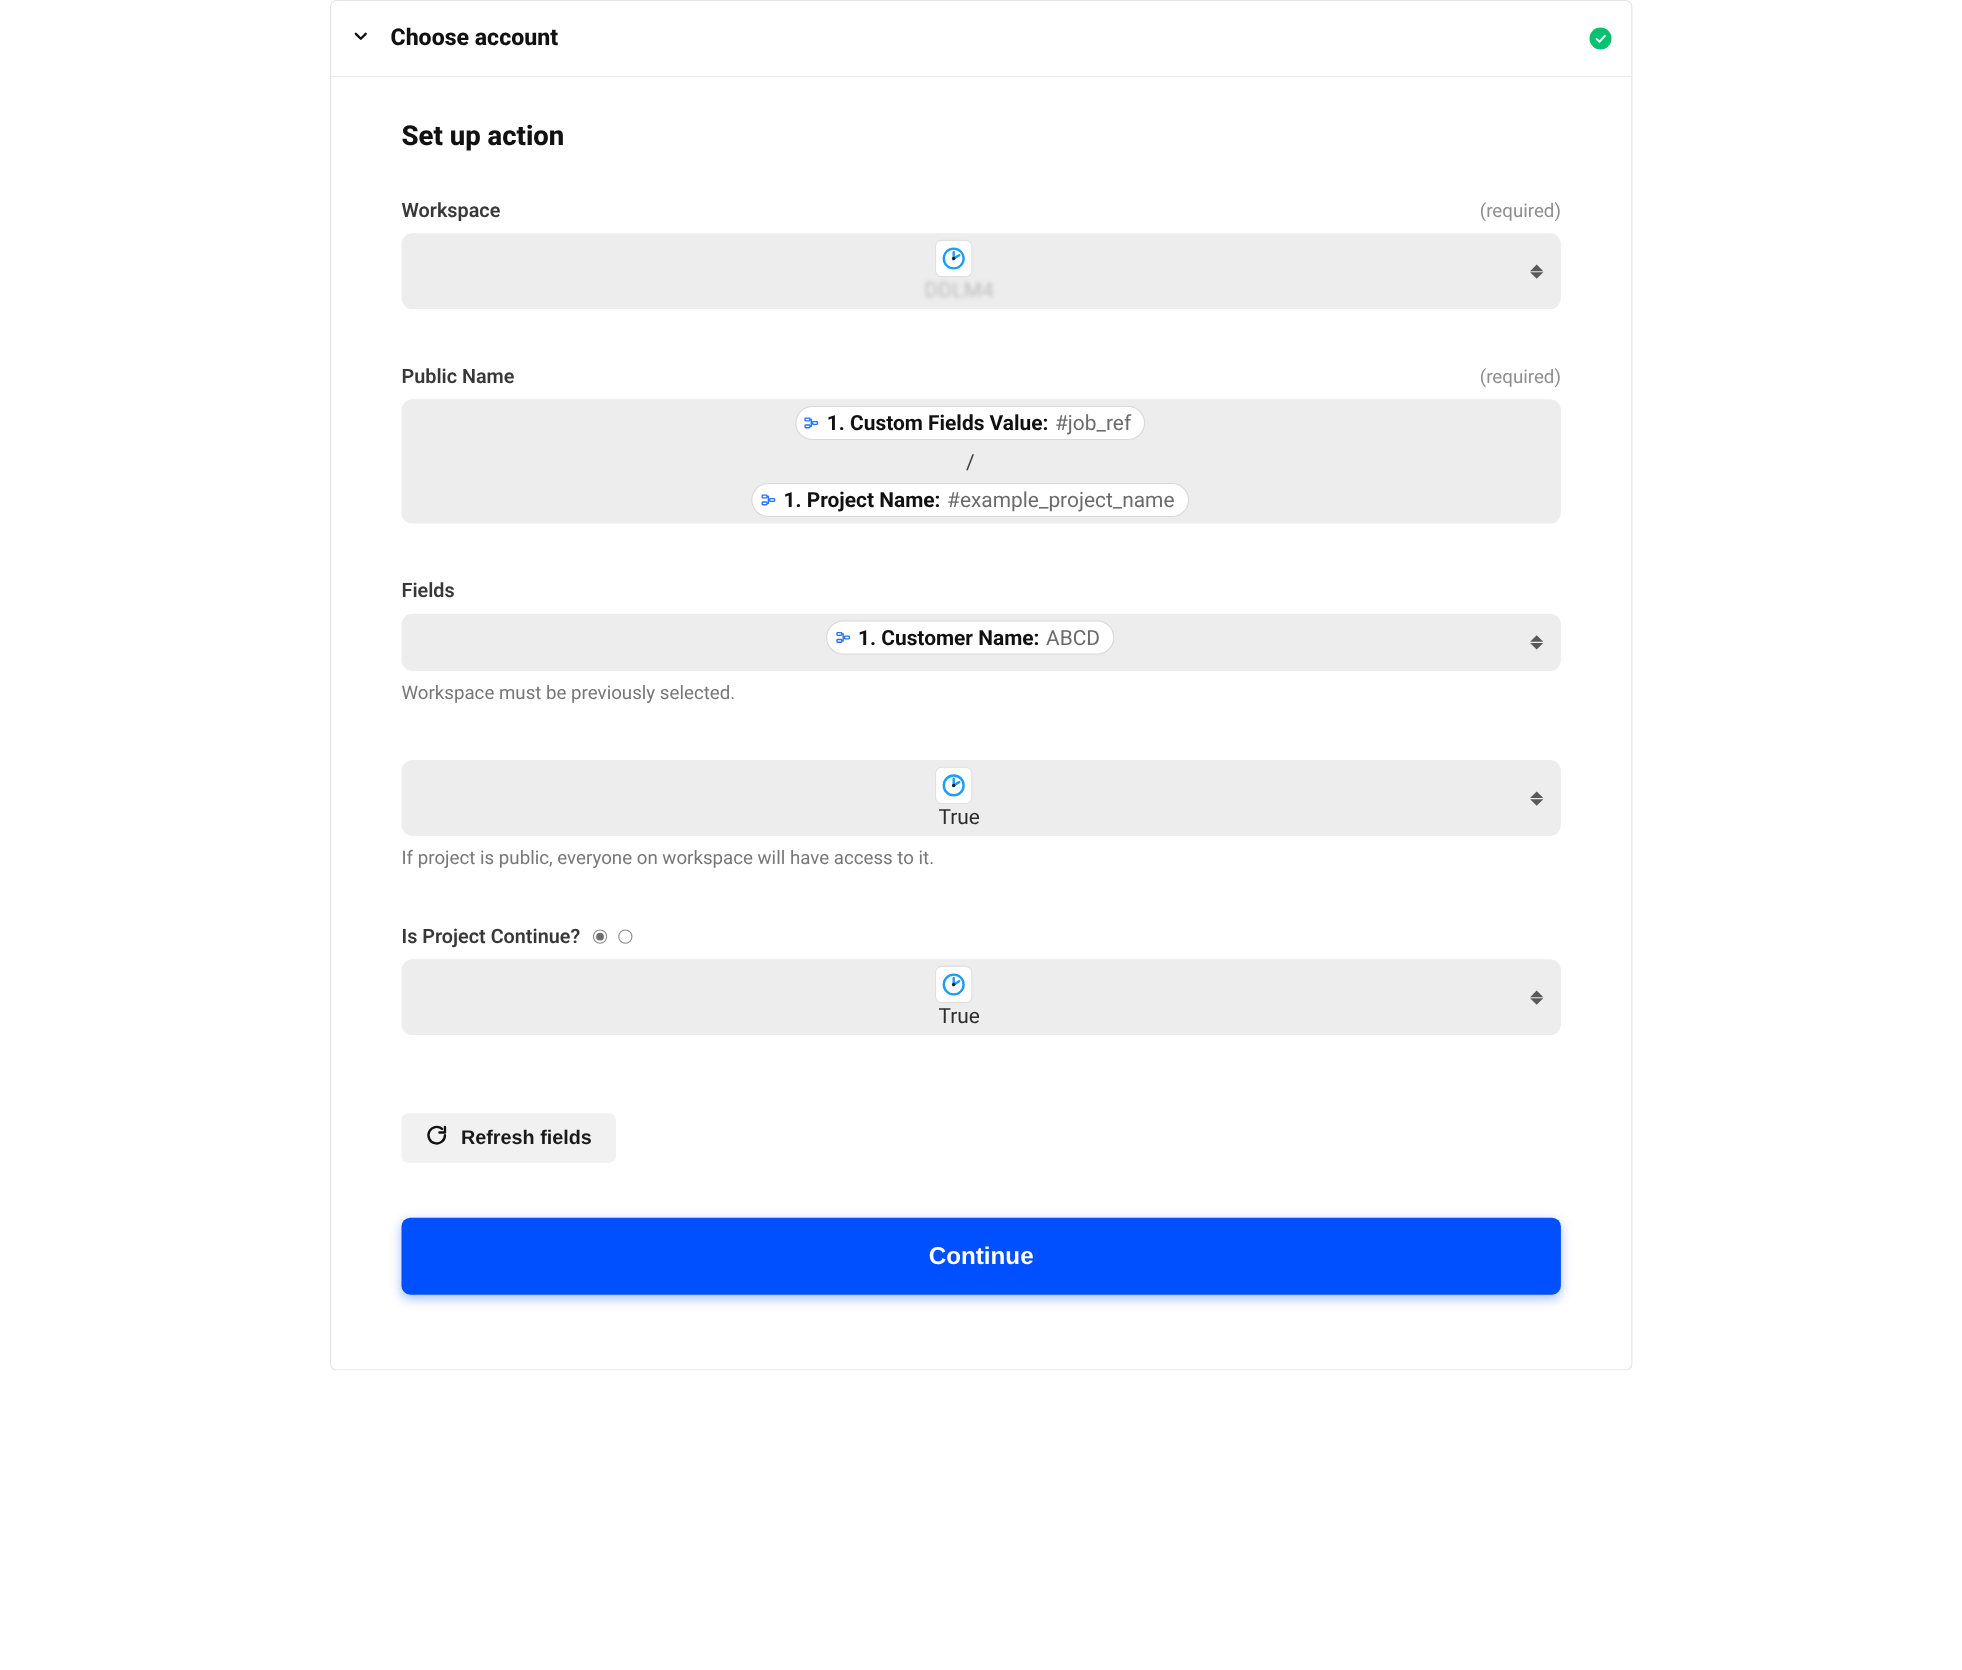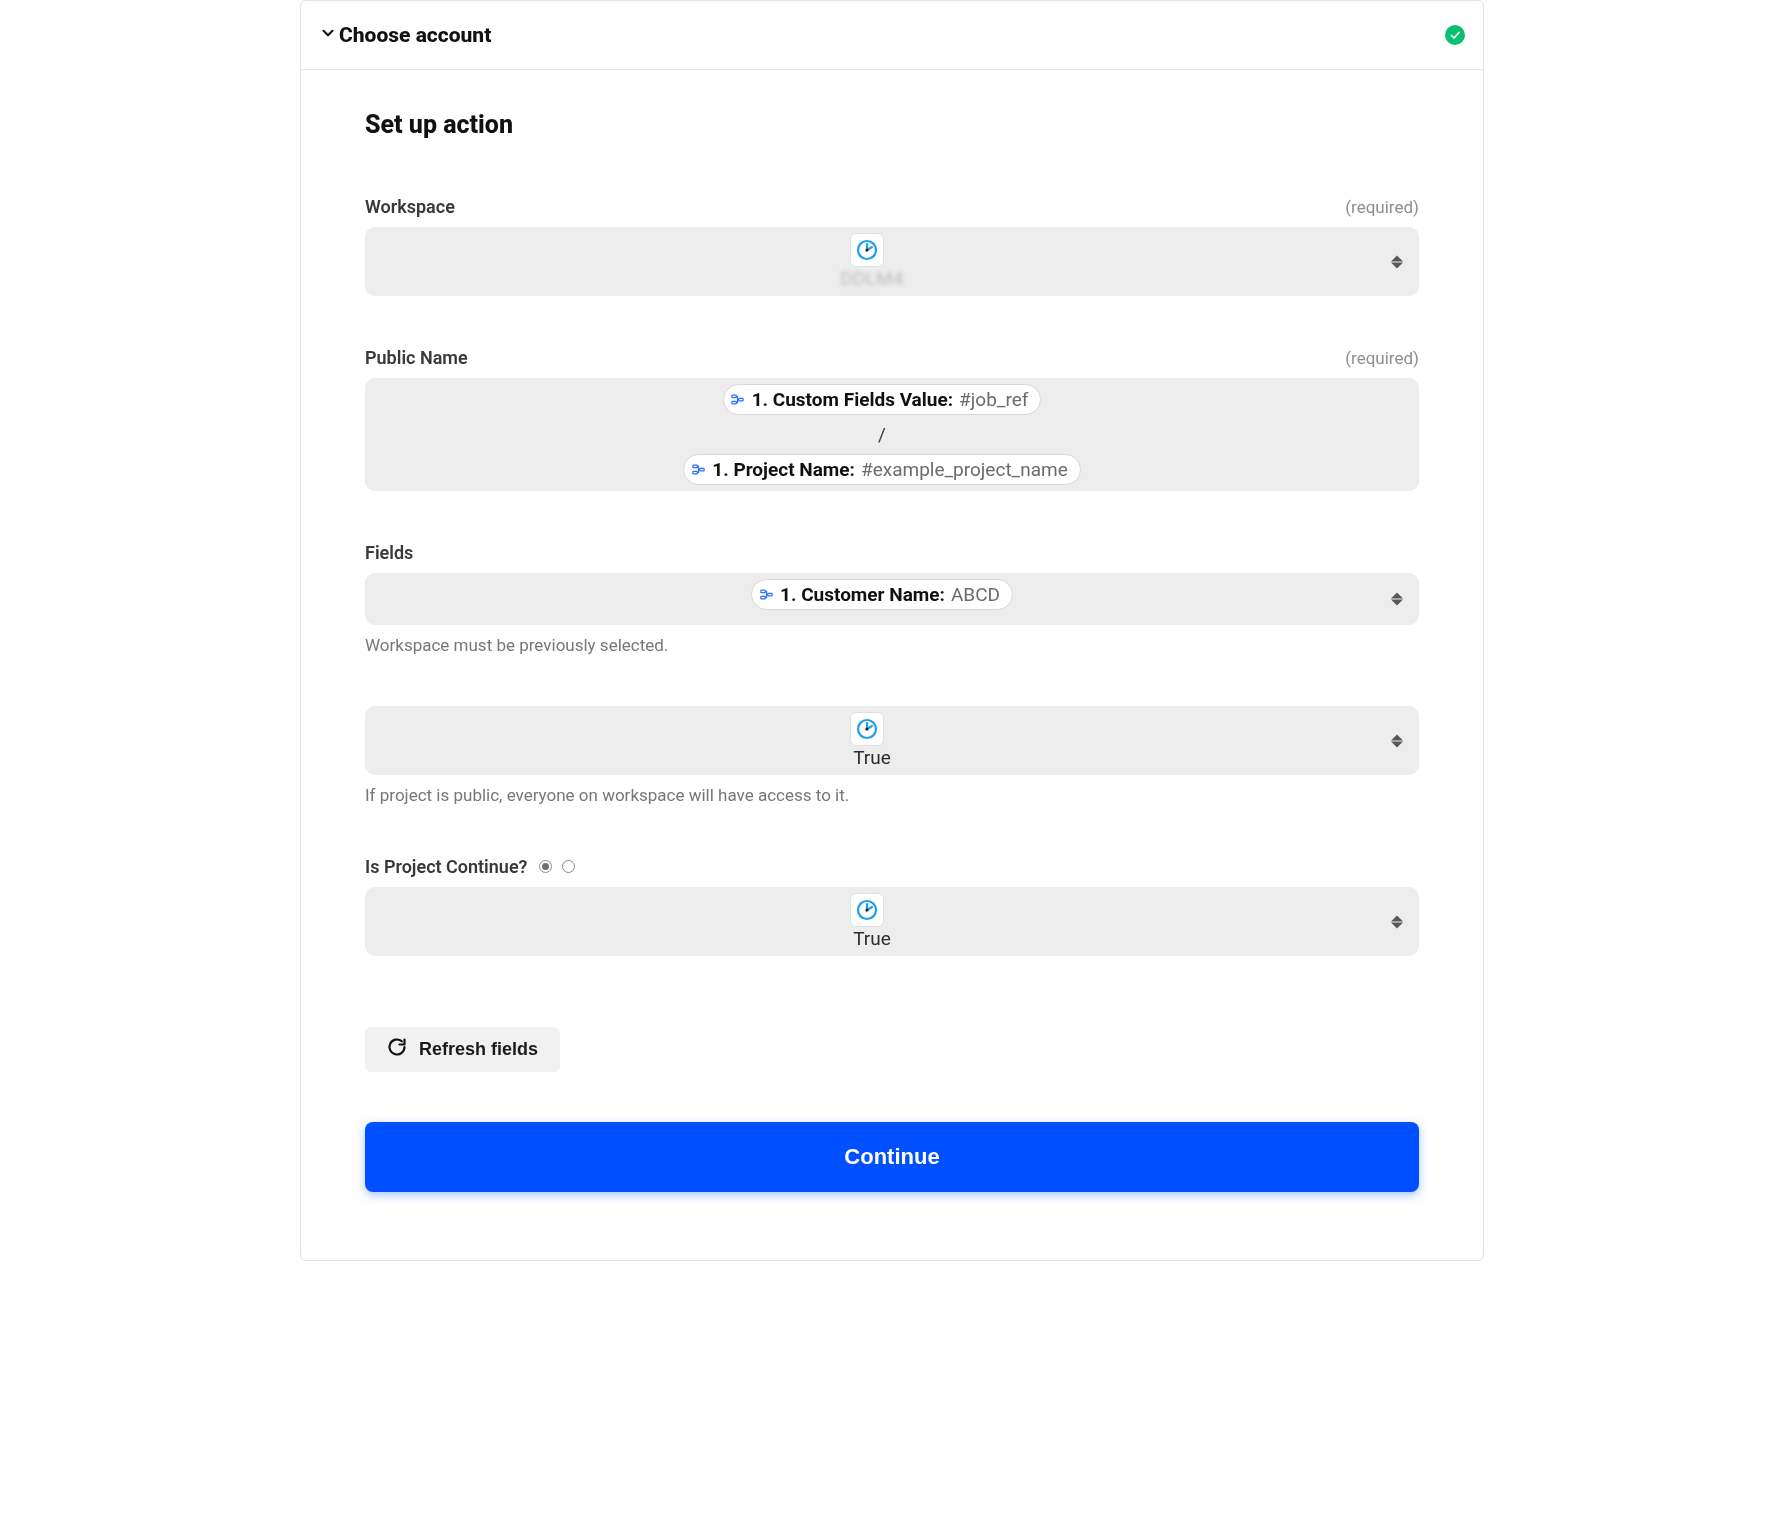--- a/index.html
+++ b/index.html
@@ -19,37 +19,37 @@
   .choose-account {
     display: flex;
     align-items: center;
     justify-content: space-between;
     padding: 22px 18px 22px 18px;
     border-bottom: 1px solid #e8e8e8;
   }
   .choose-left {
     display: flex;
     align-items: center;
-    gap: 2px;
+    gap: 18px;
   }
   .chevron-down-icon svg { width: 18px; height: 18px; }
   .choose-title { font-size: 21px; font-weight: 800; color: #111; }
   .check-badge {
     width: 20px; height: 20px; border-radius: 50%;
     background: #06c270;
     display: flex; align-items: center; justify-content: center;
   }
   .check-badge svg { width: 12px; height: 12px; }
 
   .content {
     padding: 40px 64px 68px 64px;
   }
   .section-title {
     font-size: 25px; font-weight: 800; color: #111;
-    margin-bottom: 57px;
+    margin-bottom: 42px;
   }
 
   .field-block { margin-bottom: 51px; }
   .label-row {
     display: flex; justify-content: space-between; align-items: center;
     margin-bottom: 10px;
   }
   .label-left {
     display: flex; align-items: center; gap: 10px;
   }

